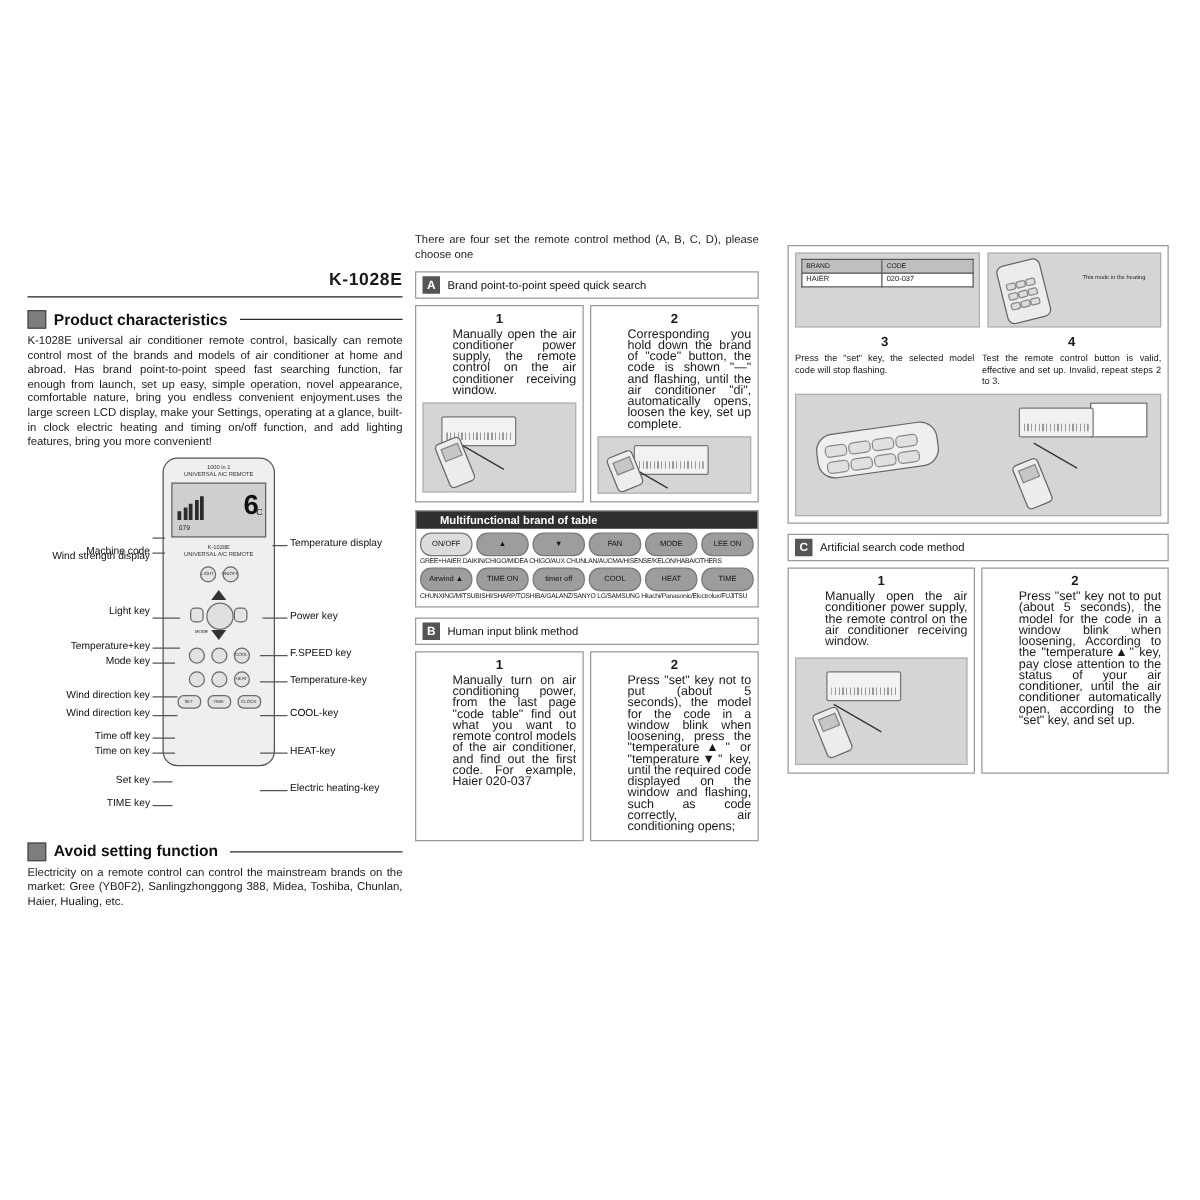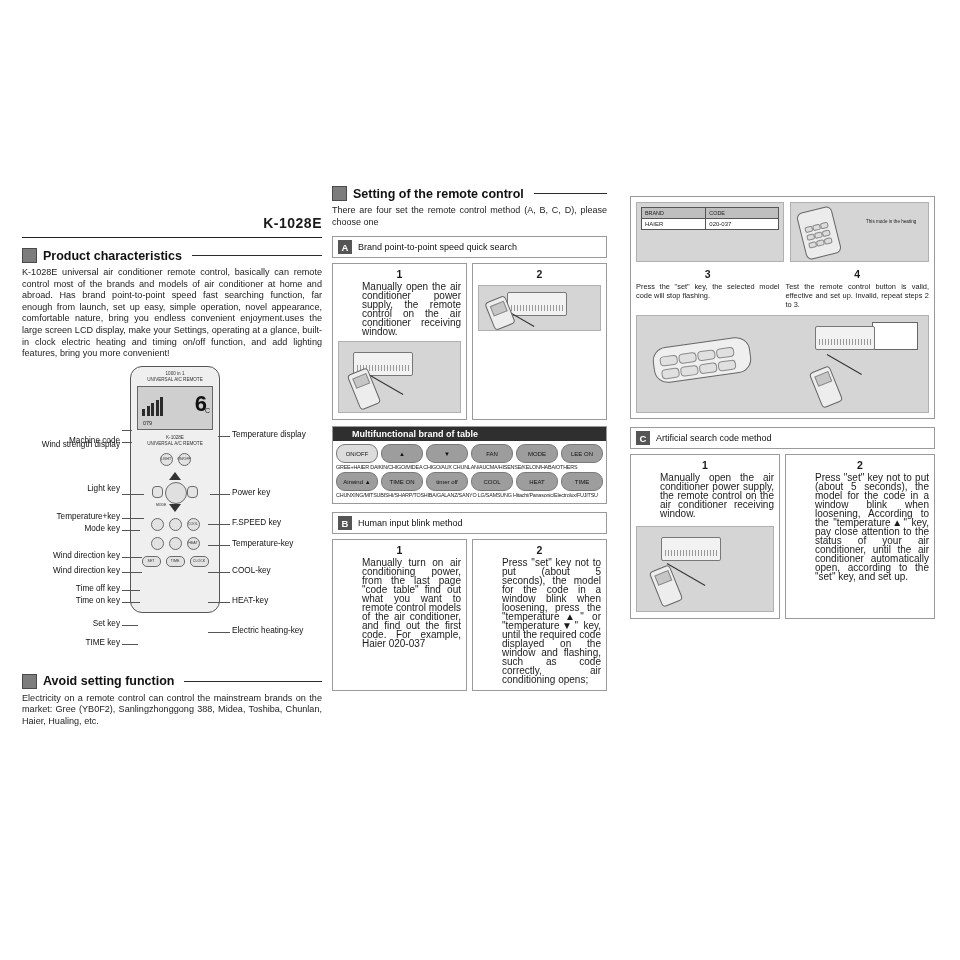--- a/index.html
+++ b/index.html
@@ -216,44 +216,40 @@
     <div class="hd" style="margin-top:8px">
       <span class="sq"></span>
       <span class="tx">Avoid setting function</span>
       <span class="rule"></span>
     </div>
     <div class="body-txt">Electricity on a remote control can control the mainstream brands on the market: Gree (YB0F2), Sanlingzhonggong 388, Midea, Toshiba, Chunlan, Haier, Hualing, etc.</div>
   </div>
 
   <div class="col" id="mid">
 
-    <div class="hd">
-      <span class="sq"></span>
-      <span class="tx">Setting of the remote control</span>
-      <span class="rule"></span>
-    </div>
     <div class="body-txt" style="font-size:9px">There are four set the remote control method (A, B, C, D), please choose one</div>
 
     <div class="tagrow">
       <span class="tag">A</span>
       <span class="tagtxt">Brand point-to-point speed quick search</span>
     </div>
 
     <div class="twocol">
       <div class="cellbox">
         <div class="cellnum">1</div>
         <div class="celltxt">Manually open the air conditioner power supply, the remote control on the air conditioner receiving window.</div>
         <div class="pic">
           <div class="ac-unit"></div>
           <div class="beam"></div>
           <div class="mini-remote"></div>
         </div>
       </div>
       <div class="cellbox">
         <div class="cellnum">2</div>
+        <div class="celltxt">Corresponding you hold down the brand of "code" button, the code is shown "—" and flashing, until the air conditioner "di", automatically opens, loosen the key, set up complete.</div>
         <div class="pic" style="height:44px">
           <div class="ac-unit" style="left:28px;top:6px"></div>
           <div class="beam" style="left:24px;top:22px;width:36px"></div>
           <div class="mini-remote" style="left:10px;bottom:2px;height:28px"></div>
         </div>
       </div>
     </div>
 
     <div id="mft">
       <div class="hdr">Multifunctional brand of table</div>

